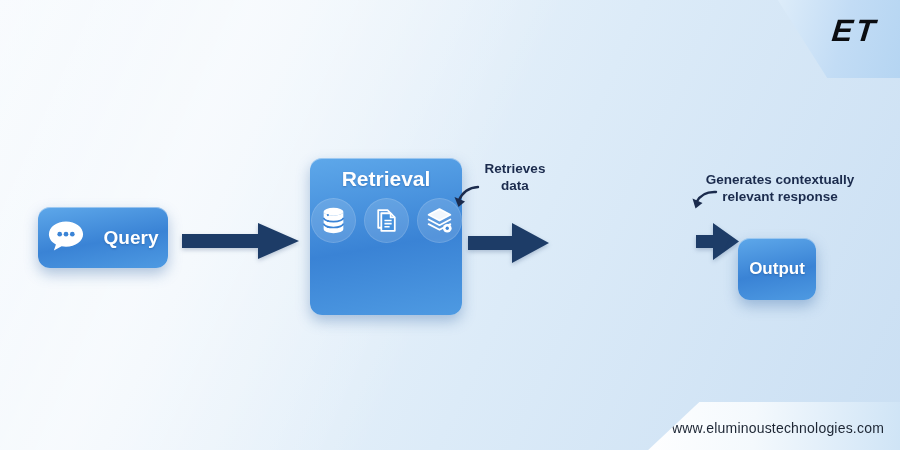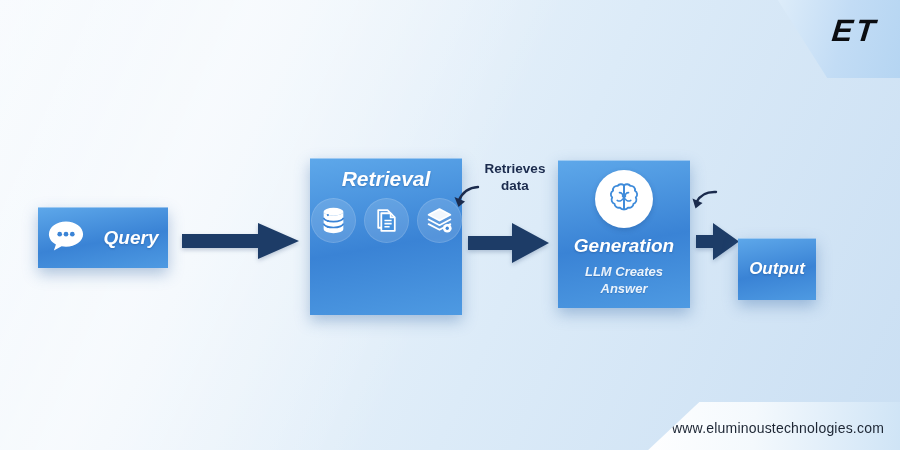--- a/index.html
+++ b/index.html
@@ -28,24 +28,23 @@
     position:absolute; left:636px; top:402px; width:264px; height:52px;
     clip-path:polygon(24% 0,100% 0,100% 100%,3% 100%);
     background:linear-gradient(95deg,#ffffff 0%,#f4f9fd 45%,#cfe4f6 100%);
   }
   .website{
     position:absolute; right:16px; top:50%; transform:translateY(-50%);
     font-size:14px; color:#1d2634; font-weight:500; letter-spacing:.2px;
   }
   
   .node{
-    position:absolute; border-radius:0; color:#fff; box-sizing:border-box;
+    position:absolute; border-radius:12px; color:#fff; box-sizing:border-box;
     background:linear-gradient(170deg,#5ea8ea 0%,#3a83d5 55%,#4e9ae2 100%);
     box-shadow:0 6px 14px rgba(58,108,168,.38), inset 0 1px 0 rgba(255,255,255,.4);
-    font-style:italic;
   }
   .node-query{left:38px; top:207px; width:130px; height:61px;
     display:flex; align-items:center; justify-content:center; gap:20px;}
   .node-query .label{font-size:19px; font-weight:700; text-shadow:0 1px 2px rgba(10,50,110,.3);}
   .node-retrieval{left:310px; top:158px; width:152px; height:157px; text-align:center; padding-top:9px;}
   .node-title{font-size:21px; font-weight:700; text-shadow:0 1px 2px rgba(10,50,110,.3);}
   .icon-row{display:flex; justify-content:center; gap:8px; margin-top:7px;}
   .icon-circle{width:45px; height:45px; border-radius:50%;
     background:rgba(255,255,255,.14); box-shadow:inset 0 0 0 1px rgba(255,255,255,.12);
     display:flex; align-items:center; justify-content:center;}
@@ -139,38 +138,23 @@
 data</div>
   <svg class="hook-arrow hook-1" width="26" height="26" viewBox="0 0 26 26">
     <path d="M24 3 C14 3.5 8 9 4.5 17" stroke="#1b2b4d" stroke-width="2.4" fill="none" stroke-linecap="round"></path>
     <polygon points="0.5,13 4.5,23 11,17.5" fill="#1b2b4d"></polygon>
   </svg>
 
   <svg class="block-arrow arrow-2" width="82" height="46" viewBox="0 0 82 46">
     <polygon points="0,16 44,16 44,3 81,23 44,43 44,30 0,30" fill="#1d3c67"></polygon>
   </svg>
 
-  <div class="node node-generation">
-    <div class="brain-circle">
-      <svg width="40" height="40" viewBox="0 0 44 44">
-        <g fill="none" stroke="#3e8bda" stroke-width="2" stroke-linecap="round" stroke-linejoin="round">
-          <path d="M22 7 c-2 -1.8 -5.4 -1.6 -7 .6 -3.2 -.4 -5.8 2.4 -5 5.4 -2.8 1.5 -3.3 5.3 -1 7.4 -1.6 2.6 -.3 6 2.6 6.9 .2 3 3.1 4.9 6 4.1 1.2 1.7 3.1 2.3 4.4 1.9 z"></path>
-          <path d="M17 15 c2.5 0 4 2 3.5 4.5 M14.5 23.5 c2 1.5 5 .8 6 -1.5" stroke-width="1.7"></path>
-          <g transform="translate(44,0) scale(-1,1)">
-            <path d="M22 7 c-2 -1.8 -5.4 -1.6 -7 .6 -3.2 -.4 -5.8 2.4 -5 5.4 -2.8 1.5 -3.3 5.3 -1 7.4 -1.6 2.6 -.3 6 2.6 6.9 .2 3 3.1 4.9 6 4.1 1.2 1.7 3.1 2.3 4.4 1.9 z"></path>
-            <path d="M17 15 c2.5 0 4 2 3.5 4.5 M14.5 23.5 c2 1.5 5 .8 6 -1.5" stroke-width="1.7"></path>
-          </g>
-        </g>
-      </svg>
-    </div>
-    <div class="node-title">Generation</div>
-    <div class="node-subtitle">LLM Creates
-Answer</div>
-  </div>
 
+  <div class="note note-generates">Generates contextually
+relevant response</div>
   <svg class="hook-arrow hook-2" width="26" height="24" viewBox="0 0 26 24">
     <path d="M24 3 C15 2.5 8 6.5 4.5 13" stroke="#1b2b4d" stroke-width="2.4" fill="none" stroke-linecap="round"></path>
     <polygon points="0.5,9.5 3.5,19.5 10.5,14" fill="#1b2b4d"></polygon>
   </svg>
 
   <svg class="block-arrow arrow-3" width="44" height="41" viewBox="0 0 44 41">
     <polygon points="0,14 17,14 17,2 43,20.5 17,39 17,27 0,27" fill="#1d3c67"></polygon>
   </svg>
 
   <div class="node node-output">

